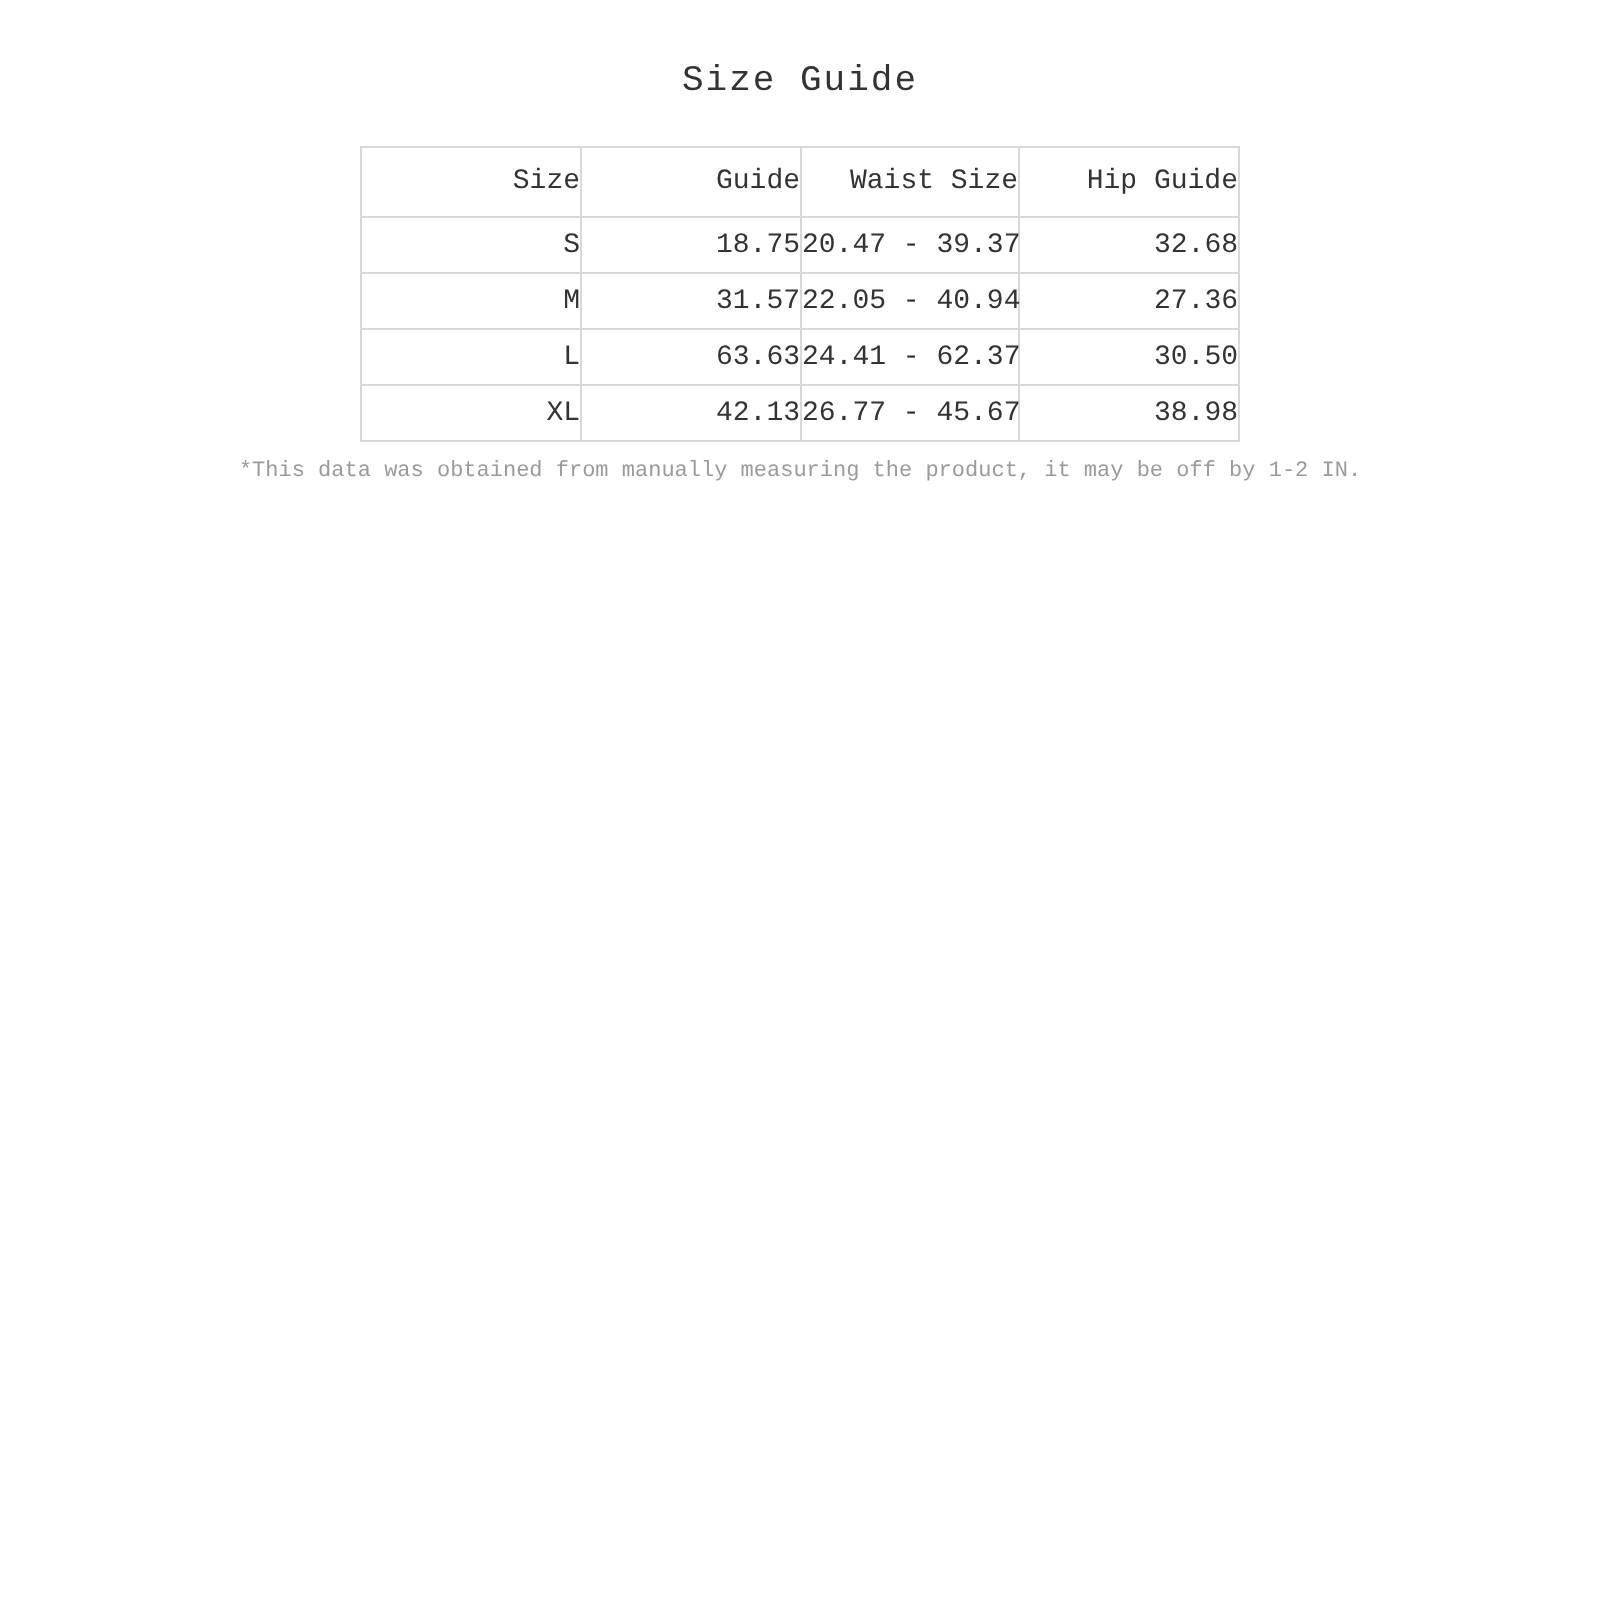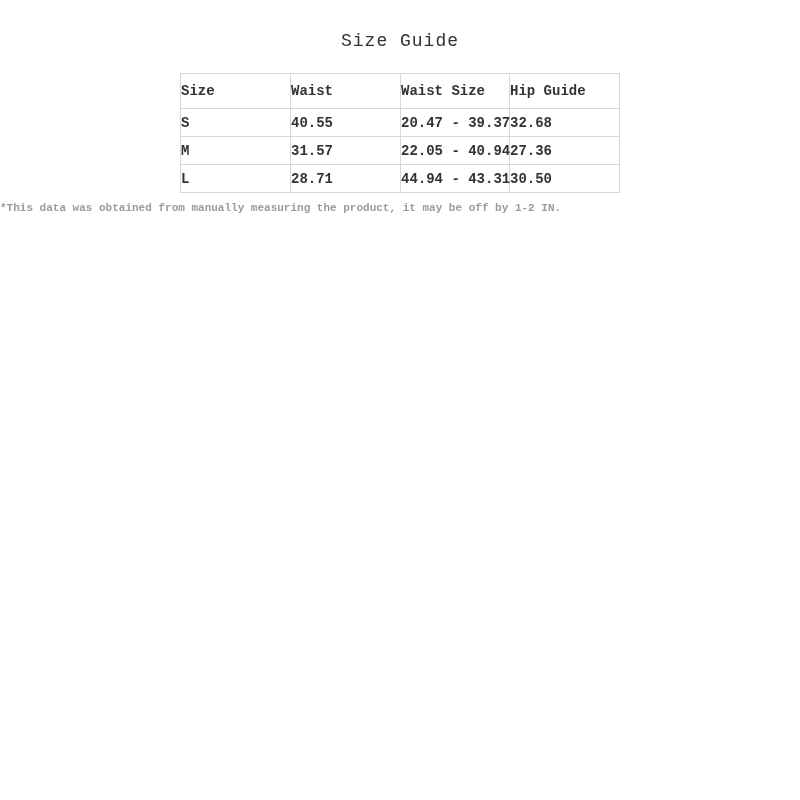--- a/index.html
+++ b/index.html
@@ -34,78 +34,84 @@
     table-layout: fixed;
     font-size: 14px;
   }
   table.size-table col.c0 { width: 110px; }
   table.size-table col.c1 { width: 110px; }
   table.size-table col.c2 { width: 109px; }
   table.size-table col.c3 { width: 110px; }
   table.size-table th,
   table.size-table td {
     border: 1px solid var(--border, #d8d8d8);
-    text-align: left;
+    text-align: right;
     vertical-align: middle;
     padding: 0;
     white-space: nowrap;
-    font-weight: bold;
+    font-weight: normal;
     color: var(--text, #333333);
     overflow: visible;
   }
   table.size-table thead th { height: 34px; }
   table.size-table tbody td { height: 27px; }
   .footnote {
     margin: 8px 0 0 0;
+    text-align: center;
     font-size: 11px;
     line-height: 15px;
     color: var(--footnote, #9b9b9b);
     white-space: nowrap;
-    font-weight: bold;
   }
 </style>
 </head>
 <body>
 
 <div class="page">
 
   <h1 class="title">Size Guide</h1>
 
   <table class="size-table">
     <colgroup>
       <col class="c0">
         <col class="c1">
         <col class="c2">
         <col class="c3">
     </colgroup>
     <thead>
       <tr>
         <th>Size</th>
-        <th>Waist</th>
+        <th>Guide</th>
         <th>Waist Size</th>
         <th>Hip Guide</th>
       </tr>
     </thead>
     <tbody>
       <tr>
         <td>S</td>
-        <td>40.55</td>
+        <td>18.75</td>
         <td>20.47 - 39.37</td>
         <td>32.68</td>
       </tr>
       <tr>
         <td>M</td>
         <td>31.57</td>
         <td>22.05 - 40.94</td>
         <td>27.36</td>
       </tr>
       <tr>
         <td>L</td>
-        <td>28.71</td>
-        <td>44.94 - 43.31</td>
+        <td>63.63</td>
+        <td>24.41 - 62.37</td>
         <td>30.50</td>
+      </tr>
+      <tr>
+        <td>XL</td>
+        <td>42.13</td>
+        <td>26.77 - 45.67</td>
+        <td>38.98</td>
       </tr>
     </tbody>
   </table>
 
   <p class="footnote">*This data was obtained from manually measuring the product, it may be off by 1-2 IN.</p>
 
 </div>
 
 </body></html>

